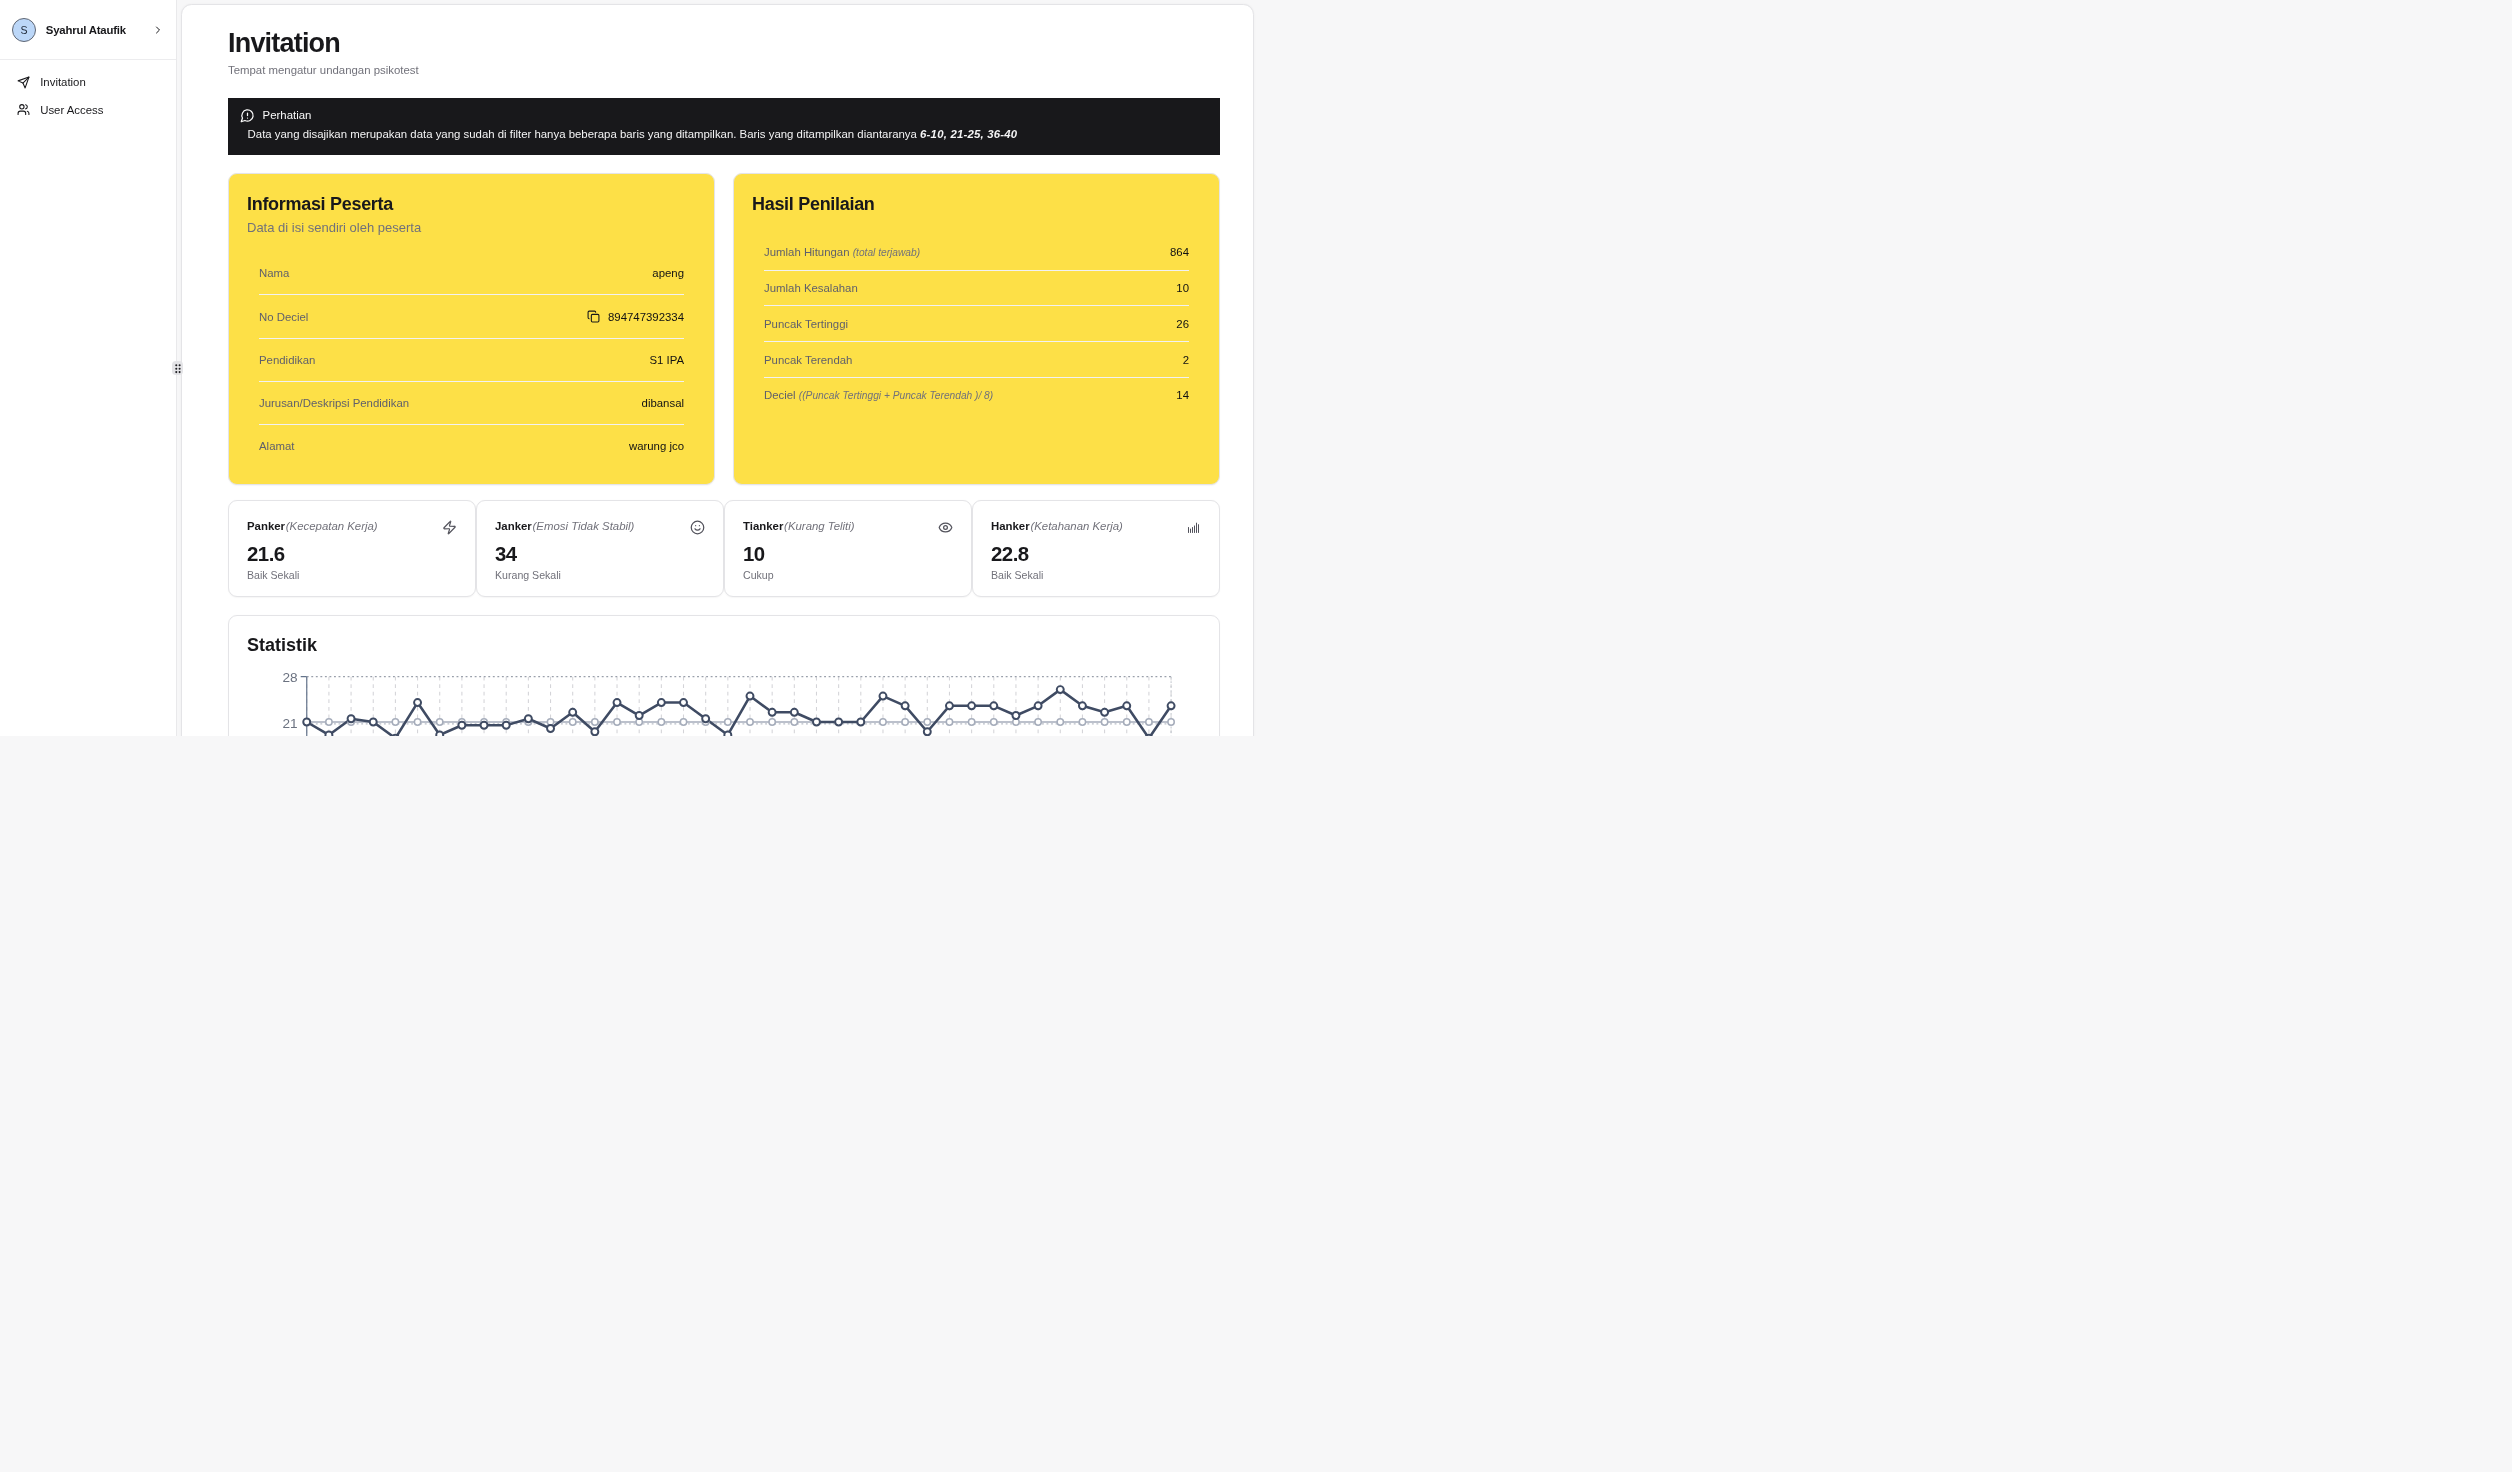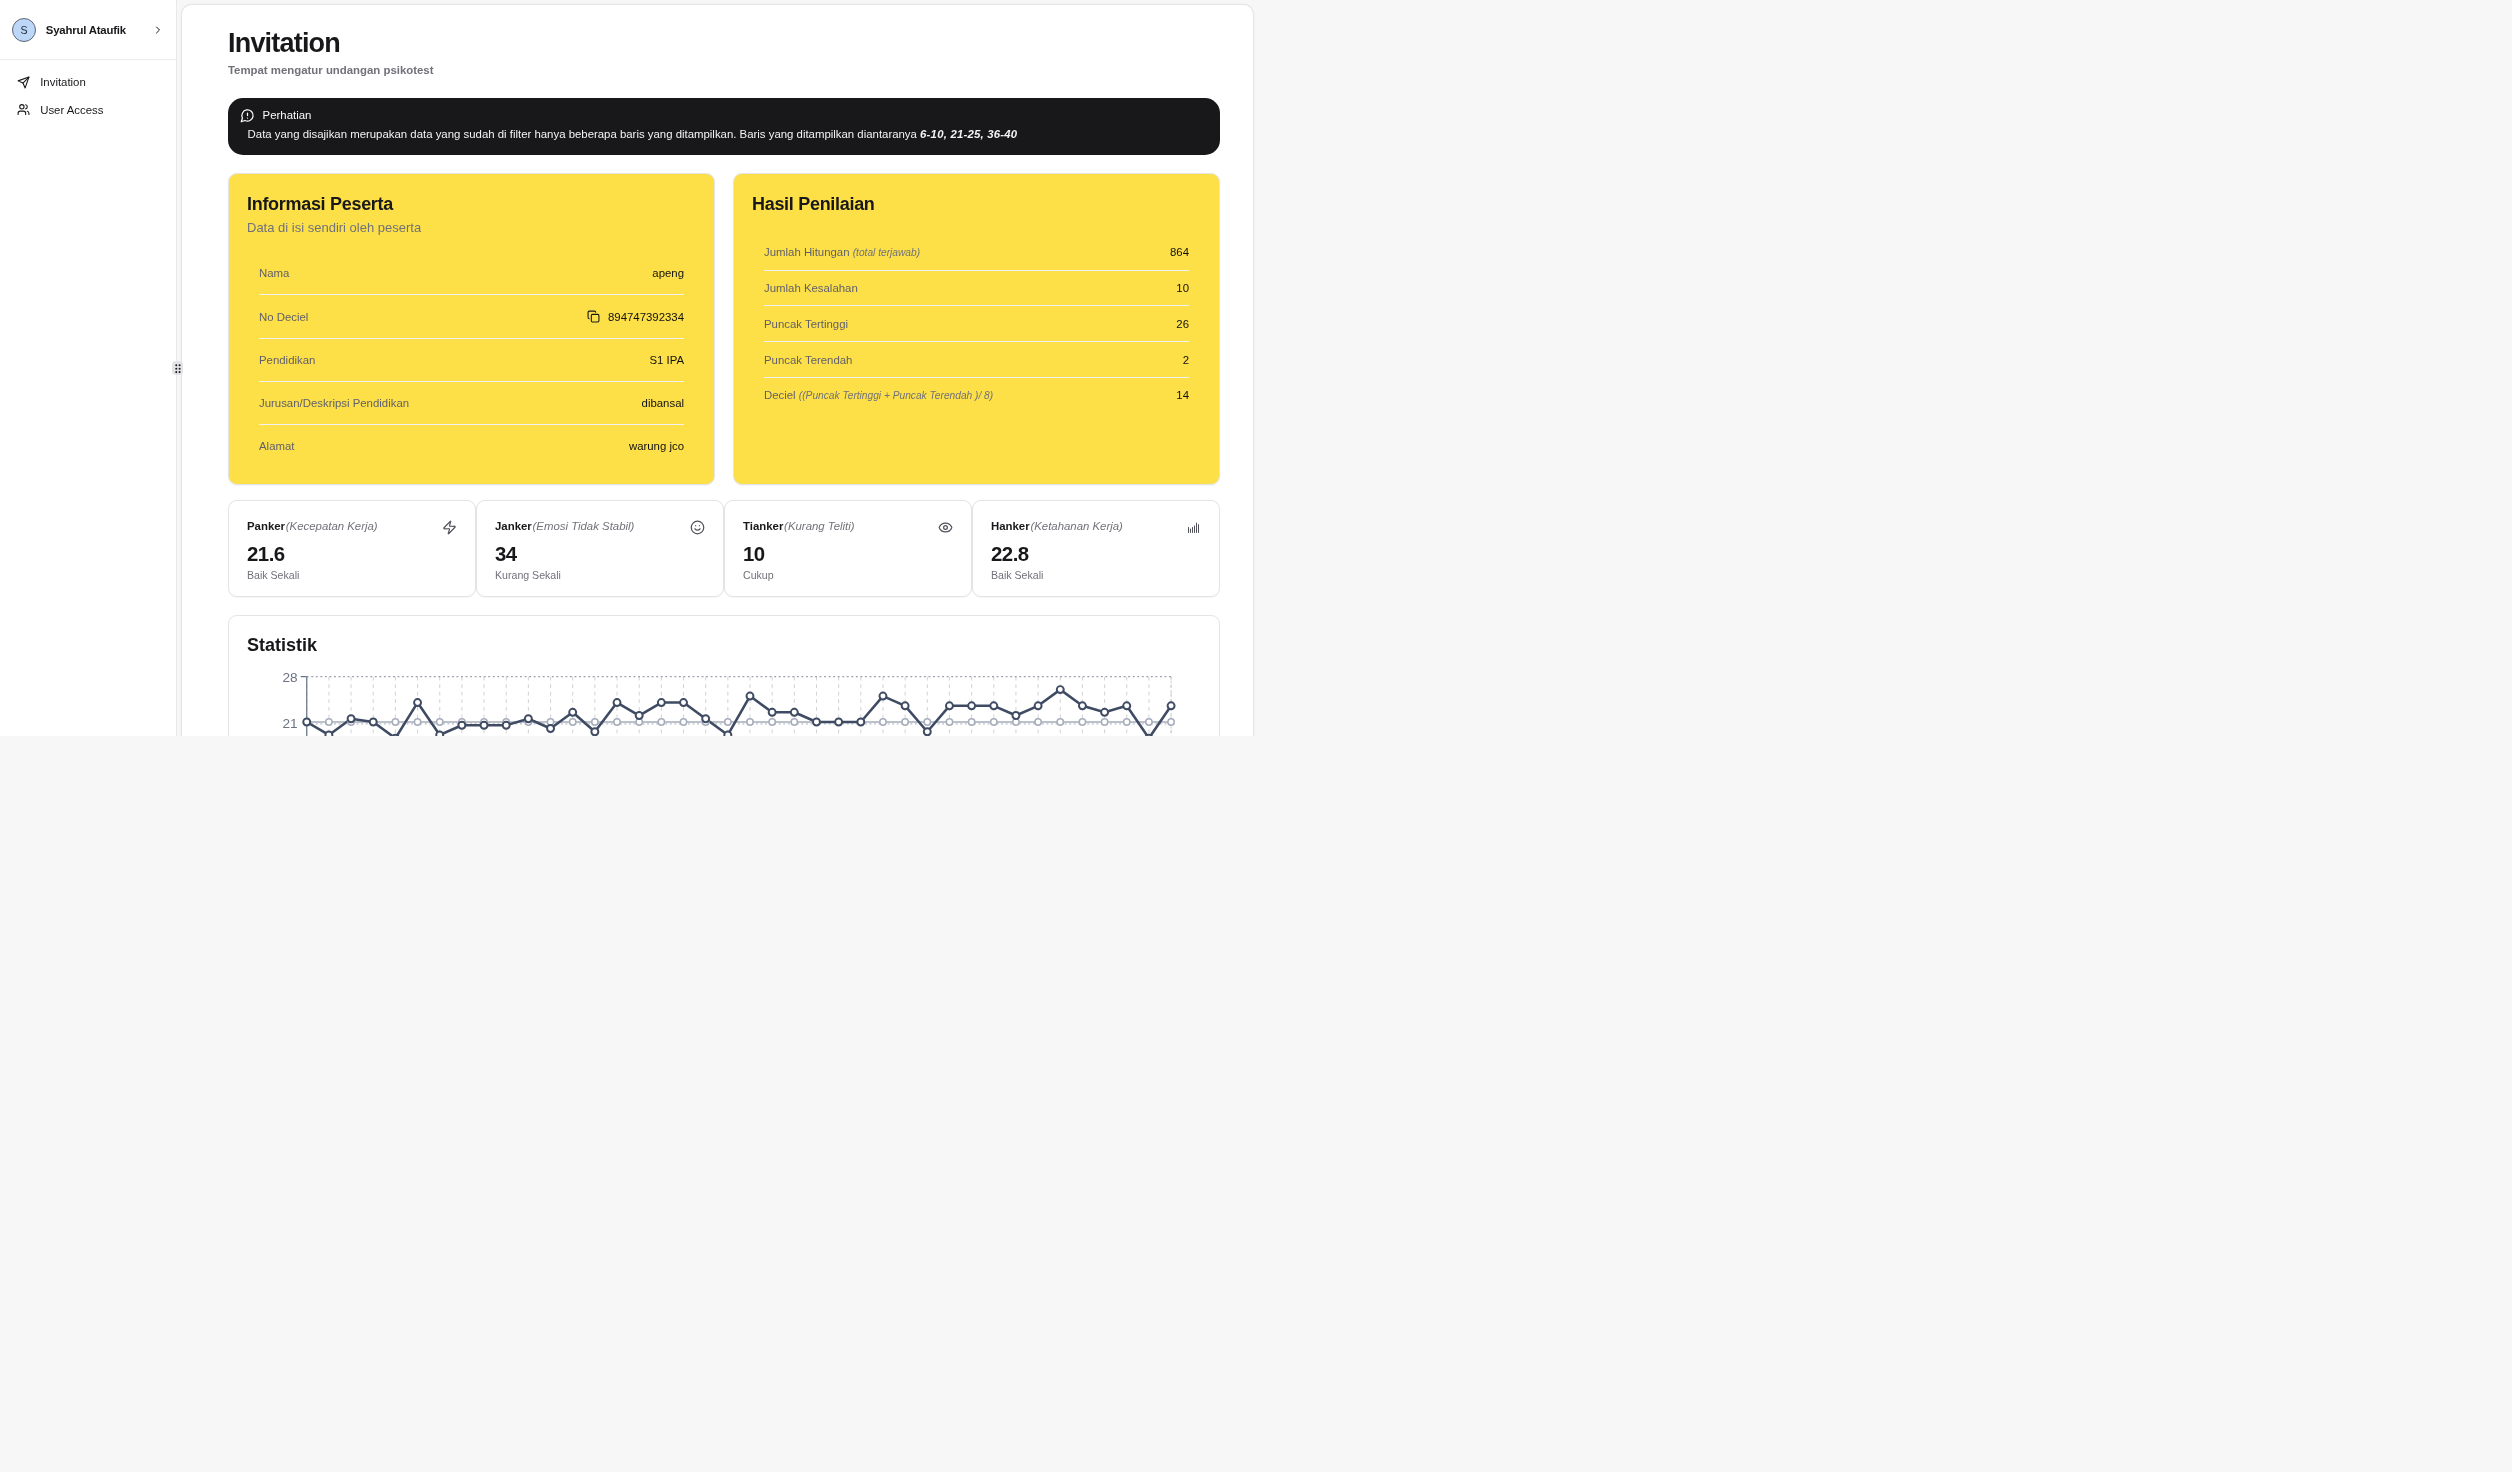--- a/index.html
+++ b/index.html
@@ -48,26 +48,26 @@
   
   .panel {
     position:absolute; left:181px; top:3.8px; width:1073px; height:749px;
     background:#ffffff; border:0.8px solid #e4e4e7; border-radius:10.6px;
     box-shadow:0 0.8px 2.3px rgba(0,0,0,0.05);
     overflow:hidden;
   }
   .content { padding:23px 33px 0 46px; }
 
   h1.page-title { font-size:27px; font-weight:700; letter-spacing:-0.8px; }
-  .page-subtitle { margin-top:5.3px; font-size:11.4px; color:#71717a;font-weight:bold; }
+  .page-subtitle { margin-top:5.3px; font-size:11.4px; color:#71717a; }
 
   
   .alert {
     margin-top:22px; background:#18181b; color:#fafafa;
-    border-radius:15px; padding:9.8px 12px 11.4px 12px;
+    border-radius:0; padding:9.8px 12px 11.4px 12px;
   }
   .alert-head { display:flex; align-items:center; gap:7.6px; font-size:11.4px; }
   .alert-head .ic { color:#fafafa; flex:none; }
   .alert-body { margin-left:7.6px; margin-top:4.5px; font-size:11.4px; color:#f4f4f5; line-height:1.4; }
   .alert-body b i { letter-spacing:0.2px; }
 
   
   .cards-row { display:flex; gap:18px; margin-top:18px; }
   .card {
     flex:1; background:#fde047; border:0.8px solid #e4e4e7; border-radius:9px;

